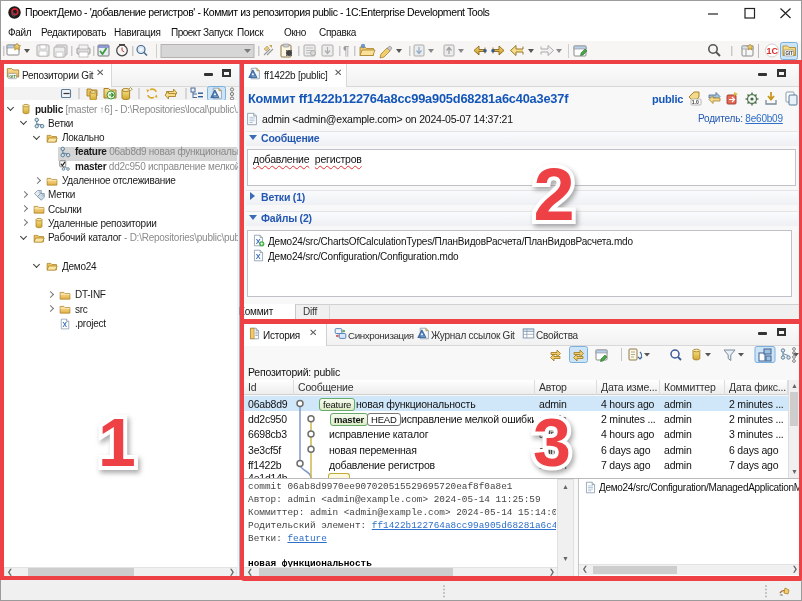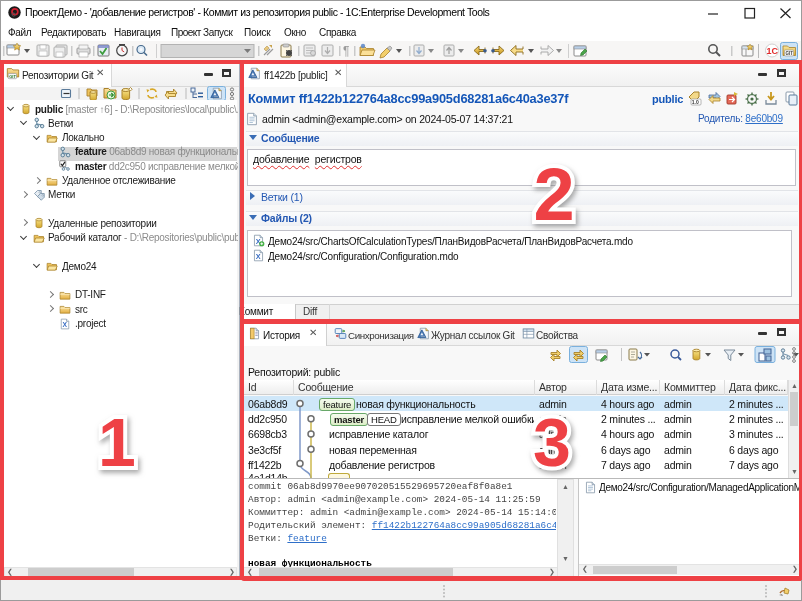--- a/index.html
+++ b/index.html
@@ -148,21 +148,21 @@
 <rect x="39" y="1.5" width="9.5" height="9.5" fill="none" stroke="#222" stroke-width="1.2"></rect>
 <path d="M74.5 1.5 L84.5 11 M84.5 1.5 L74.5 11" stroke="#222" stroke-width="1.2"></path>
 </svg>
 
 <div class="abs" id="menubar"></div>
 <div class="mi" style="left:7px">Файл</div>
 <div class="mi" style="left:40px">Редактировать</div>
 <div class="mi" style="left:113px">Навигация</div>
 <div class="mi" style="left:170px;letter-spacing:-0.5px">Проект</div>
 <div class="mi" style="left:202px">Запуск</div>
-<div class="mi" style="left:243px">Поиск</div>
+<div class="mi" style="left:236px">Поиск</div>
 <div class="mi" style="left:283px">Окно</div>
 <div class="mi" style="left:318px">Справка</div>
 
 <div class="abs" id="toolbar"></div>
 <svg class="abs" style="left:0;top:40px" width="800" height="20" viewBox="0 0 800 20">
 <defs>
 <linearGradient id="gold" x1="0" y1="0" x2="0" y2="1">
           <stop offset="0" stop-color="#fbe7a0"></stop>
           <stop offset="1" stop-color="#d9a627"></stop>
         </linearGradient>
@@ -397,20 +397,27 @@
           <use href="#folder"></use>
         </svg>
         <span class="abs" style="left:55px;top:1.5px">Удаленное отслеживание</span>
       </div>
 <div class="trow" style="left:6px;top:186.8px;width:231px">
         <span class="exp expr" style="left:15px;top:4px"></span>
         <svg class="abs" style="left:26px;top:1px" width="12" height="12">
           <use href="#tags"></use>
         </svg>
         <span class="abs" style="left:41px;top:1.5px">Метки</span>
+      </div>
+<div class="trow" style="left:6px;top:201.1px;width:231px">
+        <span class="exp expr" style="left:15px;top:4px"></span>
+        <svg class="abs" style="left:26px;top:1px" width="12" height="12">
+          <use href="#folder"></use>
+        </svg>
+        <span class="abs" style="left:41px;top:1.5px">Ссылки</span>
       </div>
 <div class="trow" style="left:6px;top:215.4px;width:231px">
         <span class="exp expr" style="left:15px;top:4px"></span>
         <svg class="abs" style="left:26px;top:1px" width="12" height="12">
           <use href="#barrel"></use>
         </svg>
         <span class="abs" style="left:41px;top:1.5px">Удаленные репозитории</span>
       </div>
 <div class="trow" style="left:6px;top:229.7px;width:231px">
         <span class="exp expv" style="left:14px;top:3px"></span>
@@ -509,21 +516,21 @@
       </svg>
 <div class="abs nw" style="left:261px;top:112px;width:300px;font-size:10.5px;letter-spacing:-0.2px;color:#111">admin &lt;admin@example.com&gt; on 2024-05-07 14:37:21</div>
 <div class="abs nw" style="left:697px;top:112px;font-size:10px;letter-spacing:-0.2px"><span style="color:#2458b3">Родитель:</span> <span class="link">8e60b09</span></div>
 <div class="abs" style="left:245px;top:130px;width:552px;height:15px;background:linear-gradient(#fafbfc,#eef0f4);border-top:1px solid #e2e4e8"></div>
 <div class="abs" style="left:248px;top:134px;width:0;height:0;border-left:4px solid transparent;border-right:4px solid transparent;border-top:5px solid #3a6db5"></div>
 <div class="abs" style="left:260px;top:131px;font-size:10.5px;font-weight:bold;letter-spacing:-0.2px;color:#2458b3">Сообщение</div>
 <div class="abs" style="left:246px;top:148px;width:549px;height:37px;background:#fff;border:1px solid #c0c0c8"></div>
 <div class="abs" style="left:252px;top:152px;font-size:10.5px;letter-spacing:-0.2px;color:#111"><span style="text-decoration:underline wavy #e03030 1px;text-underline-offset:2px">добавление</span>&nbsp; <span style="text-decoration:underline wavy #e03030 1px;text-underline-offset:2px">регистров</span></div>
 <div class="abs" style="left:245px;top:189px;width:552px;height:15px;background:linear-gradient(#fafbfc,#eef0f4);border-top:1px solid #e2e4e8"></div>
 <div class="abs" style="left:249px;top:191px;width:0;height:0;border-top:4px solid transparent;border-bottom:4px solid transparent;border-left:5px solid #3a6db5"></div>
-<div class="abs" style="left:260px;top:190px;font-size:10.5px;font-weight:normal;letter-spacing:-0.2px;color:#2458b3">Ветки (1)</div>
+<div class="abs" style="left:260px;top:190px;font-size:10.5px;font-weight:bold;letter-spacing:-0.2px;color:#2458b3">Ветки (1)</div>
 <div class="abs" style="left:245px;top:210px;width:552px;height:15px;background:linear-gradient(#fafbfc,#eef0f4);border-top:1px solid #e2e4e8"></div>
 <div class="abs" style="left:248px;top:214px;width:0;height:0;border-left:4px solid transparent;border-right:4px solid transparent;border-top:5px solid #3a6db5"></div>
 <div class="abs" style="left:260px;top:211px;font-size:10.5px;font-weight:bold;letter-spacing:-0.2px;color:#2458b3">Файлы (2)</div>
 <div class="abs" style="left:246px;top:229px;width:545px;height:67px;background:#fff;border:1px solid #c0c0c8"></div>
 <svg class="abs" style="left:251px;top:233px" width="13" height="13">
         <use href="#mdadd"></use>
       </svg>
 <div class="abs nw" style="left:267px;top:235px;width:520px;font-size:10px;letter-spacing:-0.2px;color:#111">Демо24/src/ChartsOfCalculationTypes/ПланВидовРасчета/ПланВидовРасчета.mdo</div>
 <svg class="abs" style="left:251px;top:248px" width="13" height="13">
         <use href="#xdoc"></use>

